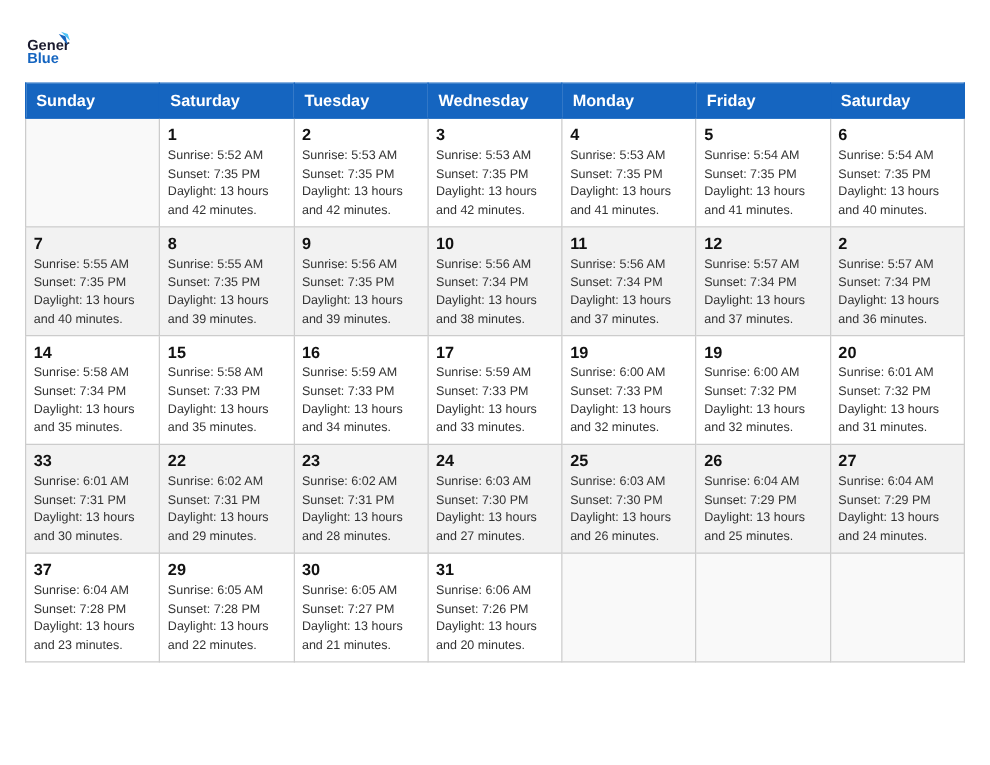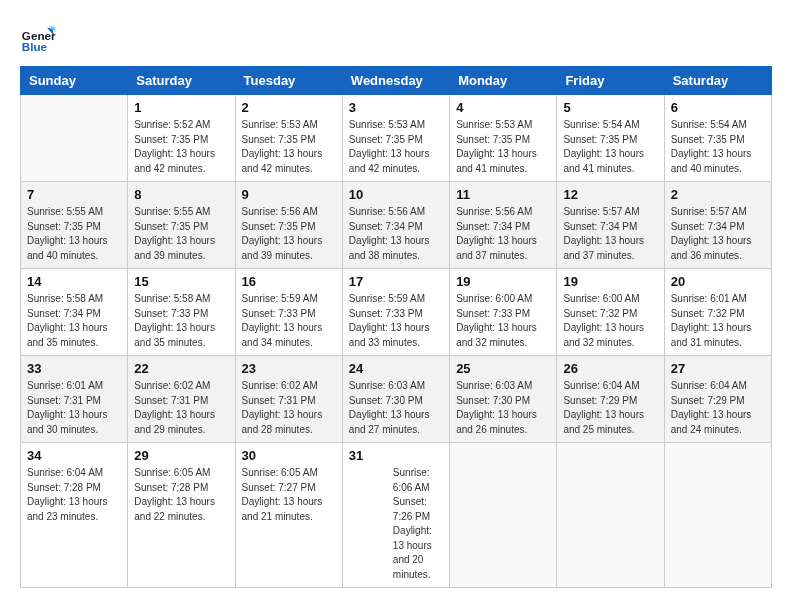--- a/index.html
+++ b/index.html
@@ -308,21 +308,21 @@
         <td>
           <div class="day-number">27</div>
           <div class="day-info" style="white-space: pre-line;">Sunrise: 6:04 AM
 Sunset: 7:29 PM
 Daylight: 13 hours
 and 24 minutes.</div>
         </td>
       </tr>
       <tr class="row-bg-odd">
         <td>
-          <div class="day-number">34</div>
+          <div class="day-number">37</div>
           <div class="day-info" style="white-space: pre-line;">Sunrise: 6:04 AM
 Sunset: 7:28 PM
 Daylight: 13 hours
 and 23 minutes.</div>
         </td>
         <td>
           <div class="day-number">29</div>
           <div class="day-info" style="white-space: pre-line;">Sunrise: 6:05 AM
 Sunset: 7:28 PM
 Daylight: 13 hours
@@ -330,21 +330,21 @@
         </td>
         <td>
           <div class="day-number">30</div>
           <div class="day-info" style="white-space: pre-line;">Sunrise: 6:05 AM
 Sunset: 7:27 PM
 Daylight: 13 hours
 and 21 minutes.</div>
         </td>
         <td>
           <div class="day-number">31</div>
-          <div class="day-info" style="white-space: pre-line; margin-left: 44px;">Sunrise: 6:06 AM
+          <div class="day-info" style="white-space: pre-line;">Sunrise: 6:06 AM
 Sunset: 7:26 PM
 Daylight: 13 hours
 and 20 minutes.</div>
         </td>
         <td class="empty"></td>
         <td class="empty"></td>
         <td class="empty"></td>
       </tr>
     </tbody>
 </table>

